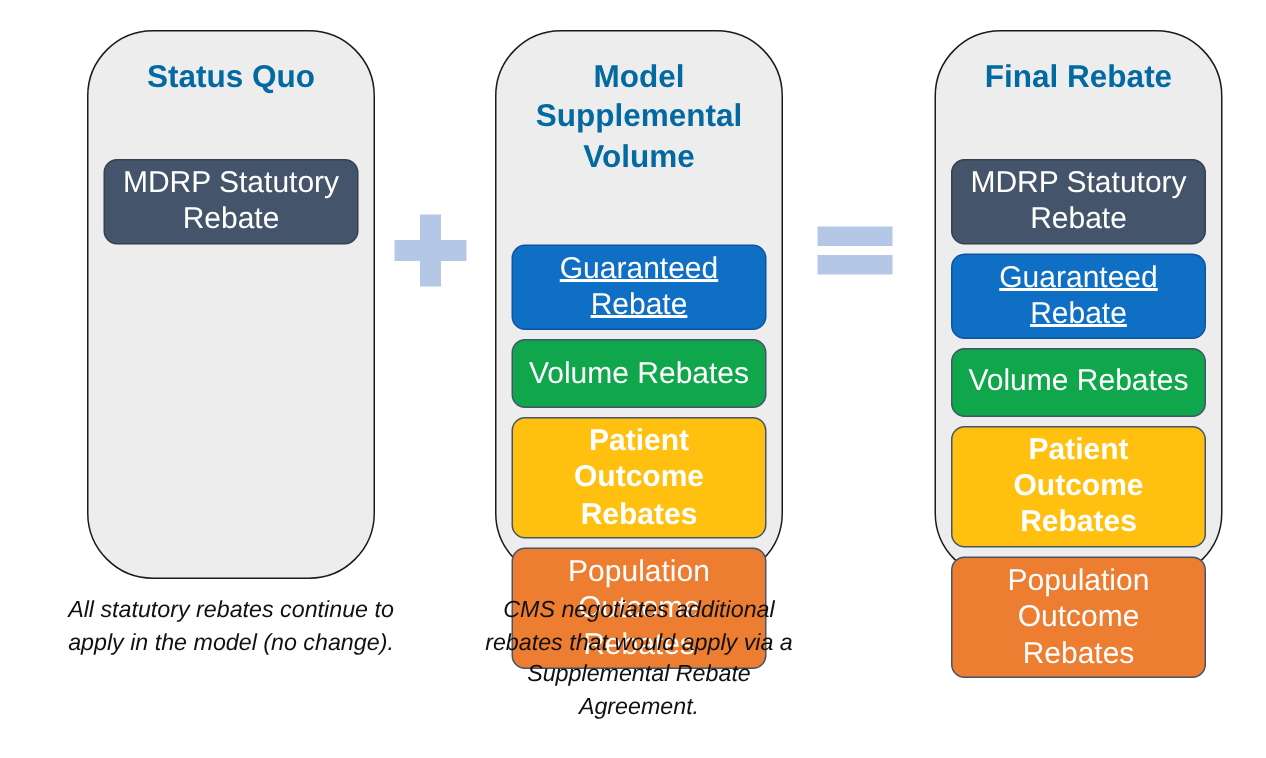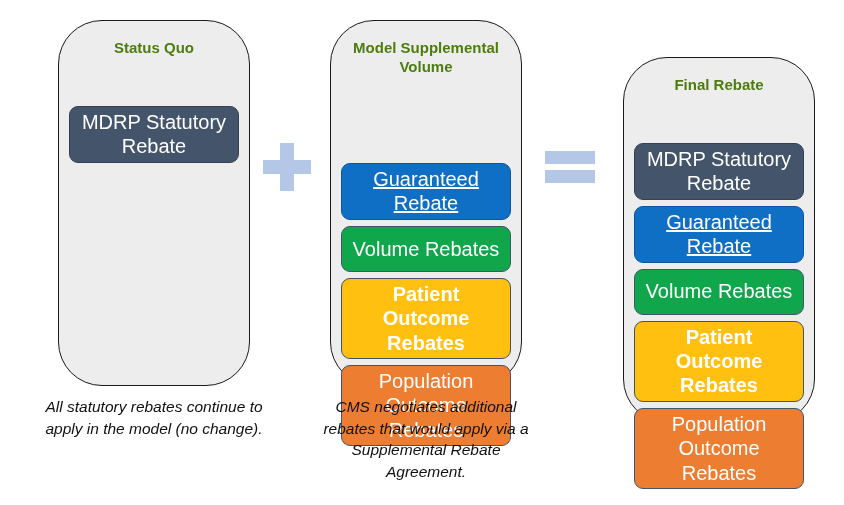--- a/index.html
+++ b/index.html
@@ -20,29 +20,29 @@
     top: 20px;
     width: 192px;
     height: 366px;
     background: #EDEDED;
     border: 1.6px solid #1a1a1a;
     border-radius: 44px;
     box-sizing: border-box;
   }
   .panel-1 { left: 58px; }
   .panel-2 { left: 330px; }
-  .panel-3 { left: 623px; margin-top: 37px; }
+  .panel-3 { left: 623px; }
   .panel-title {
     margin: 0;
     padding: 18px 10px 0 10px;
     text-align: center;
-    font-size: 15px;
+    font-size: 21px;
     line-height: 1.25;
     font-weight: 700;
-    color: #4d7c0f;
+    color: #0369a1;
   }
   .stack {
     position: absolute;
     left: 10px;
     right: 10px;
     display: flex;
     flex-direction: column;
     gap: 6px;
   }
   .stack-top-85  { top: 85px; }

